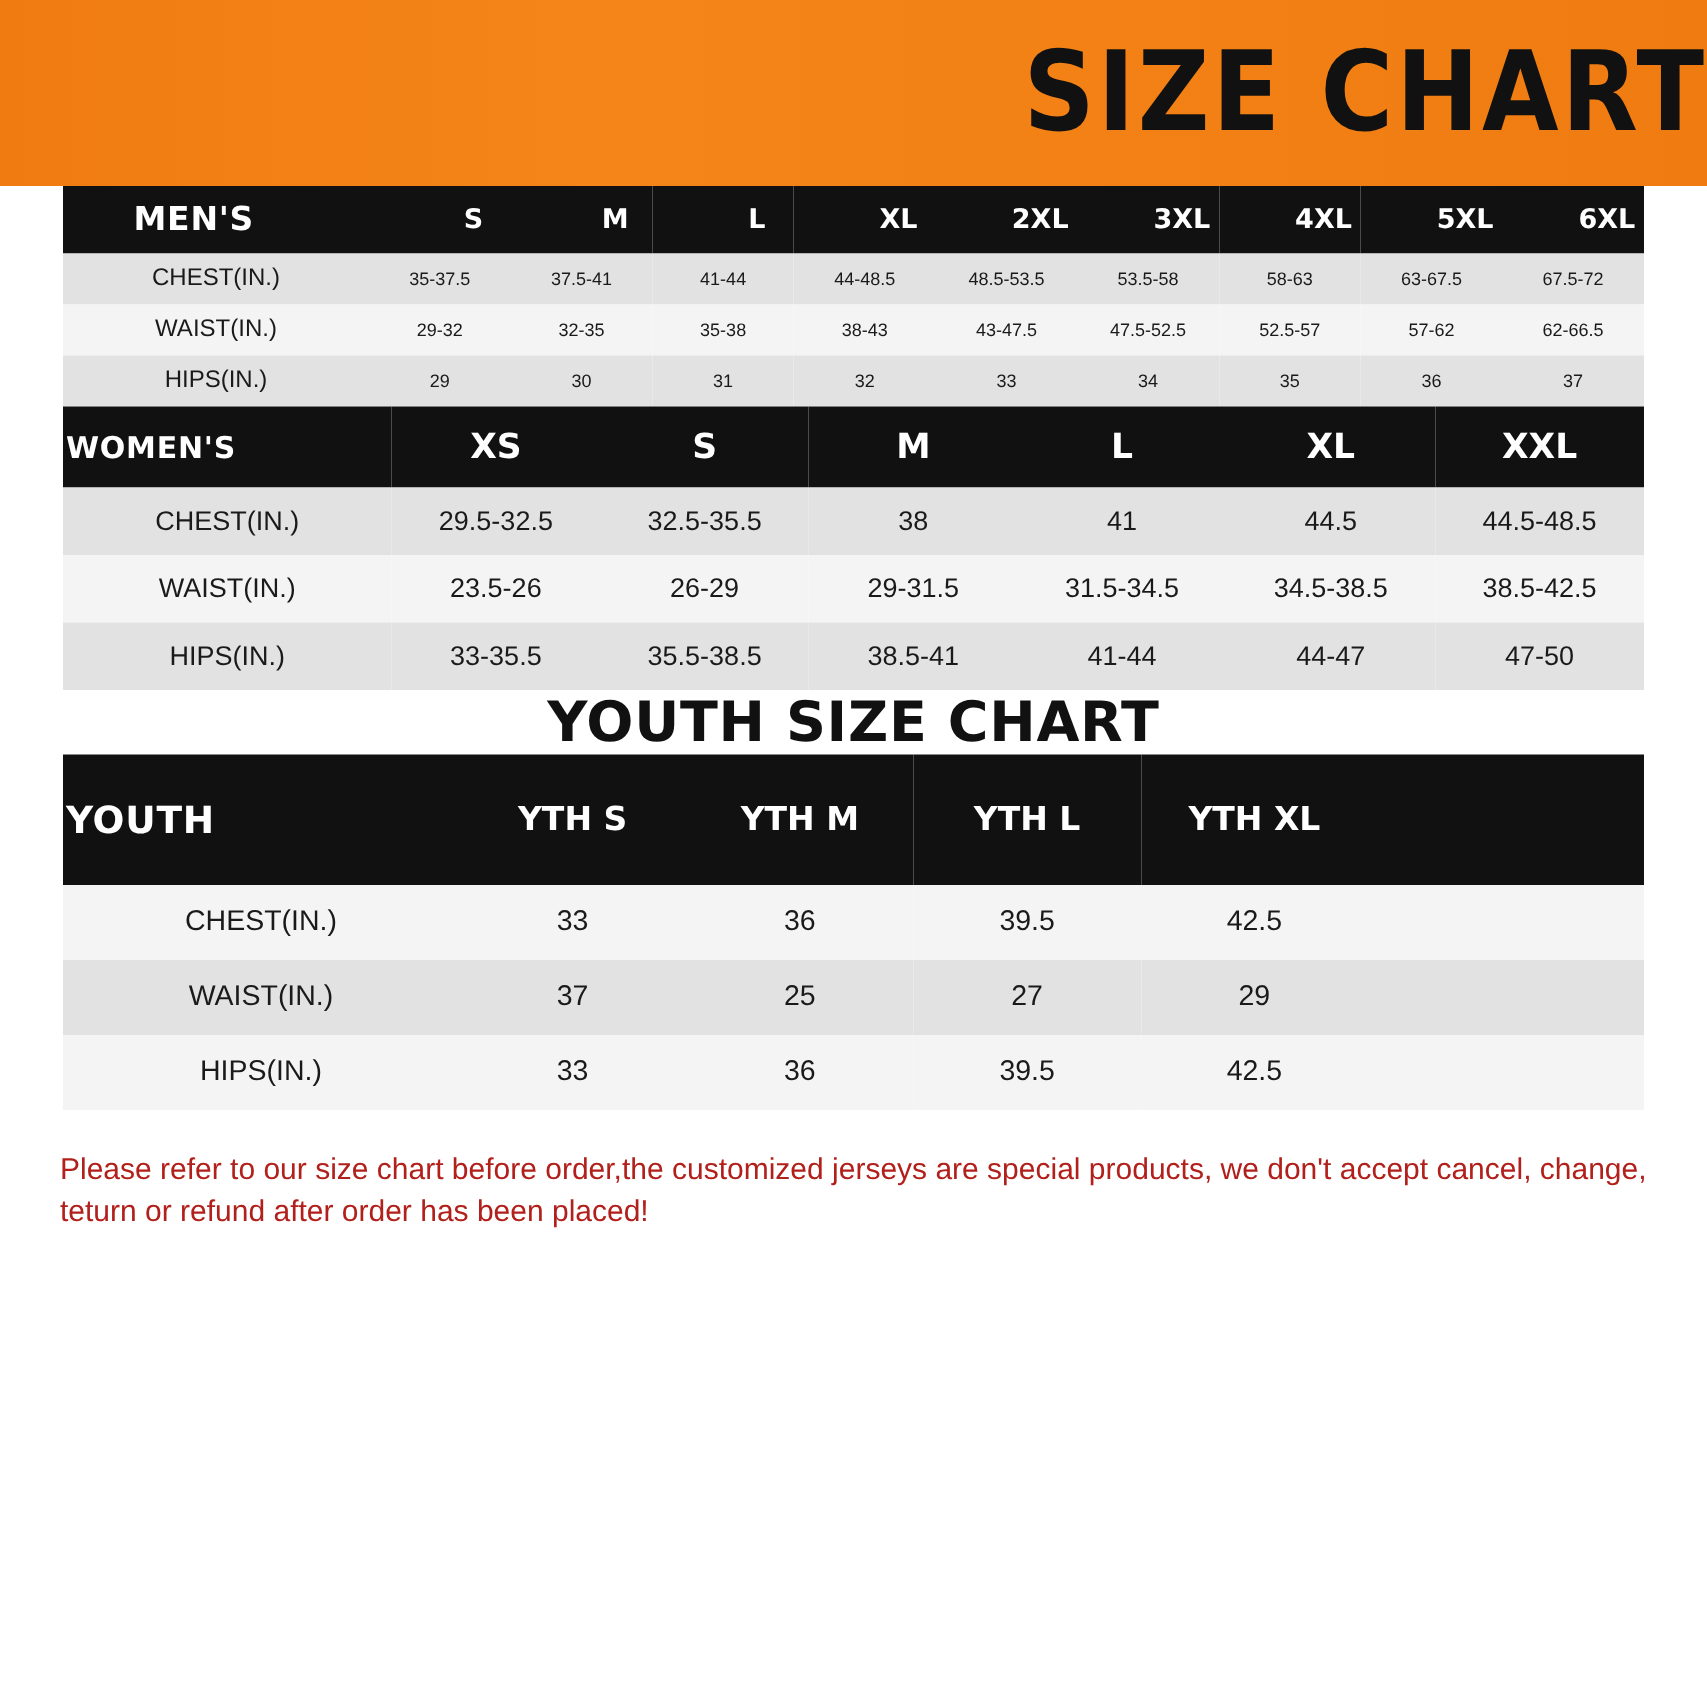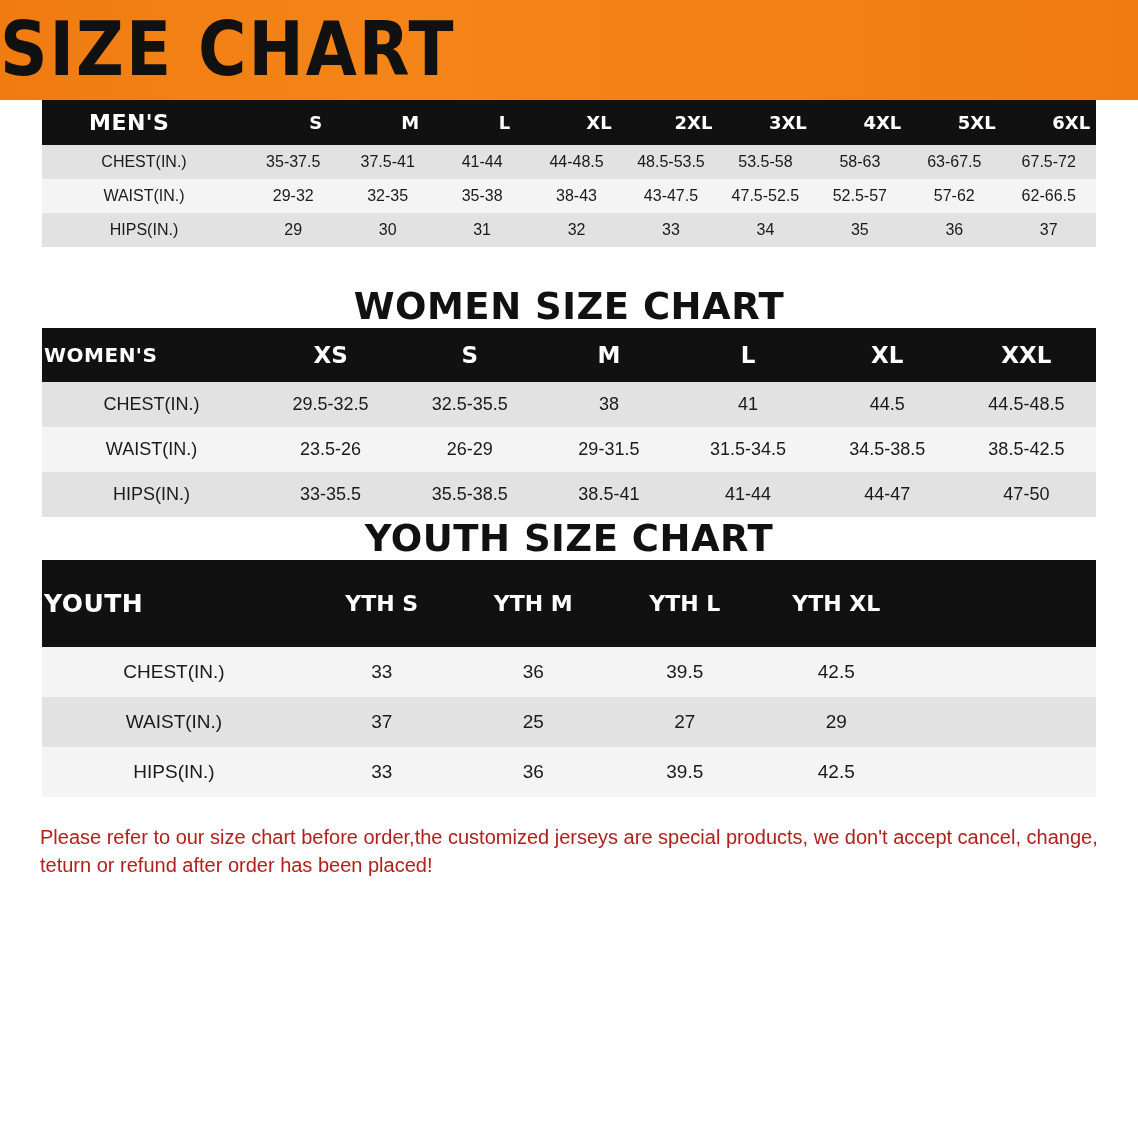--- a/index.html
+++ b/index.html
@@ -15,25 +15,25 @@
   }
   .page {
     position: relative;
     width: 1138px;
     height: 1132px;
     background: #ffffff;
   }
 
   
   .banner {
-    height: 100px;
+    height: 124px;
     background: linear-gradient(90deg, #f07c11 0%, #f58518 35%, #f07c11 100%);
     display: flex;
     align-items: center;
-    justify-content: flex-start;
+    justify-content: flex-end;
   }
   .banner-title {
     font-family: "DejaVu Sans", sans-serif;
     font-weight: bold;
     font-size: 66px;
     letter-spacing: 2px;
     color: #111111;
     line-height: 1;
     transform: scaleY(1.12);
   }
@@ -79,21 +79,21 @@
   }
   tbody td.first {
     text-align: center;
   }
   tbody tr.odd  td { background: #e2e2e2; }
   tbody tr.even td { background: #f4f4f4; }
 
   
   #man-table thead th { font-size: 18px; padding-left: 47px; }
   #man-table thead th.first { font-size: 22px; }
-  #man-table tbody td { font-size: 16px; padding: 8px 1px; }
+  #man-table tbody td { font-size: 12px; padding: 8px 1px; }
   #man-table tbody td.first { font-size: 16px; }
 
   
   #women-table thead th { font-size: 23px; padding: 14px 2px; }
   #women-table thead th.first { font-size: 20px; }
   #women-table tbody td { font-size: 18px; padding: 12px 2px; }
 
   
   #youth-table thead th { font-size: 22px; padding: 29px 2px; }
   #youth-table thead th.first { font-size: 25px; }
@@ -168,21 +168,20 @@
           <td>33</td>
           <td>34</td>
           <td>35</td>
           <td>36</td>
           <td>37</td>
         </tr>
       </tbody>
     </table>
   </div>
 
-  <div class="section-title t-women">WOMEN SIZE CHART</div>
   <div class="tbl-wrap">
     <table id="women-table">
       <thead>
         <tr>
           <th class="first" style="width:215px">WOMEN'S</th>
           <th>XS</th>
           <th>S</th>
           <th>M</th>
           <th>L</th>
           <th>XL</th>

